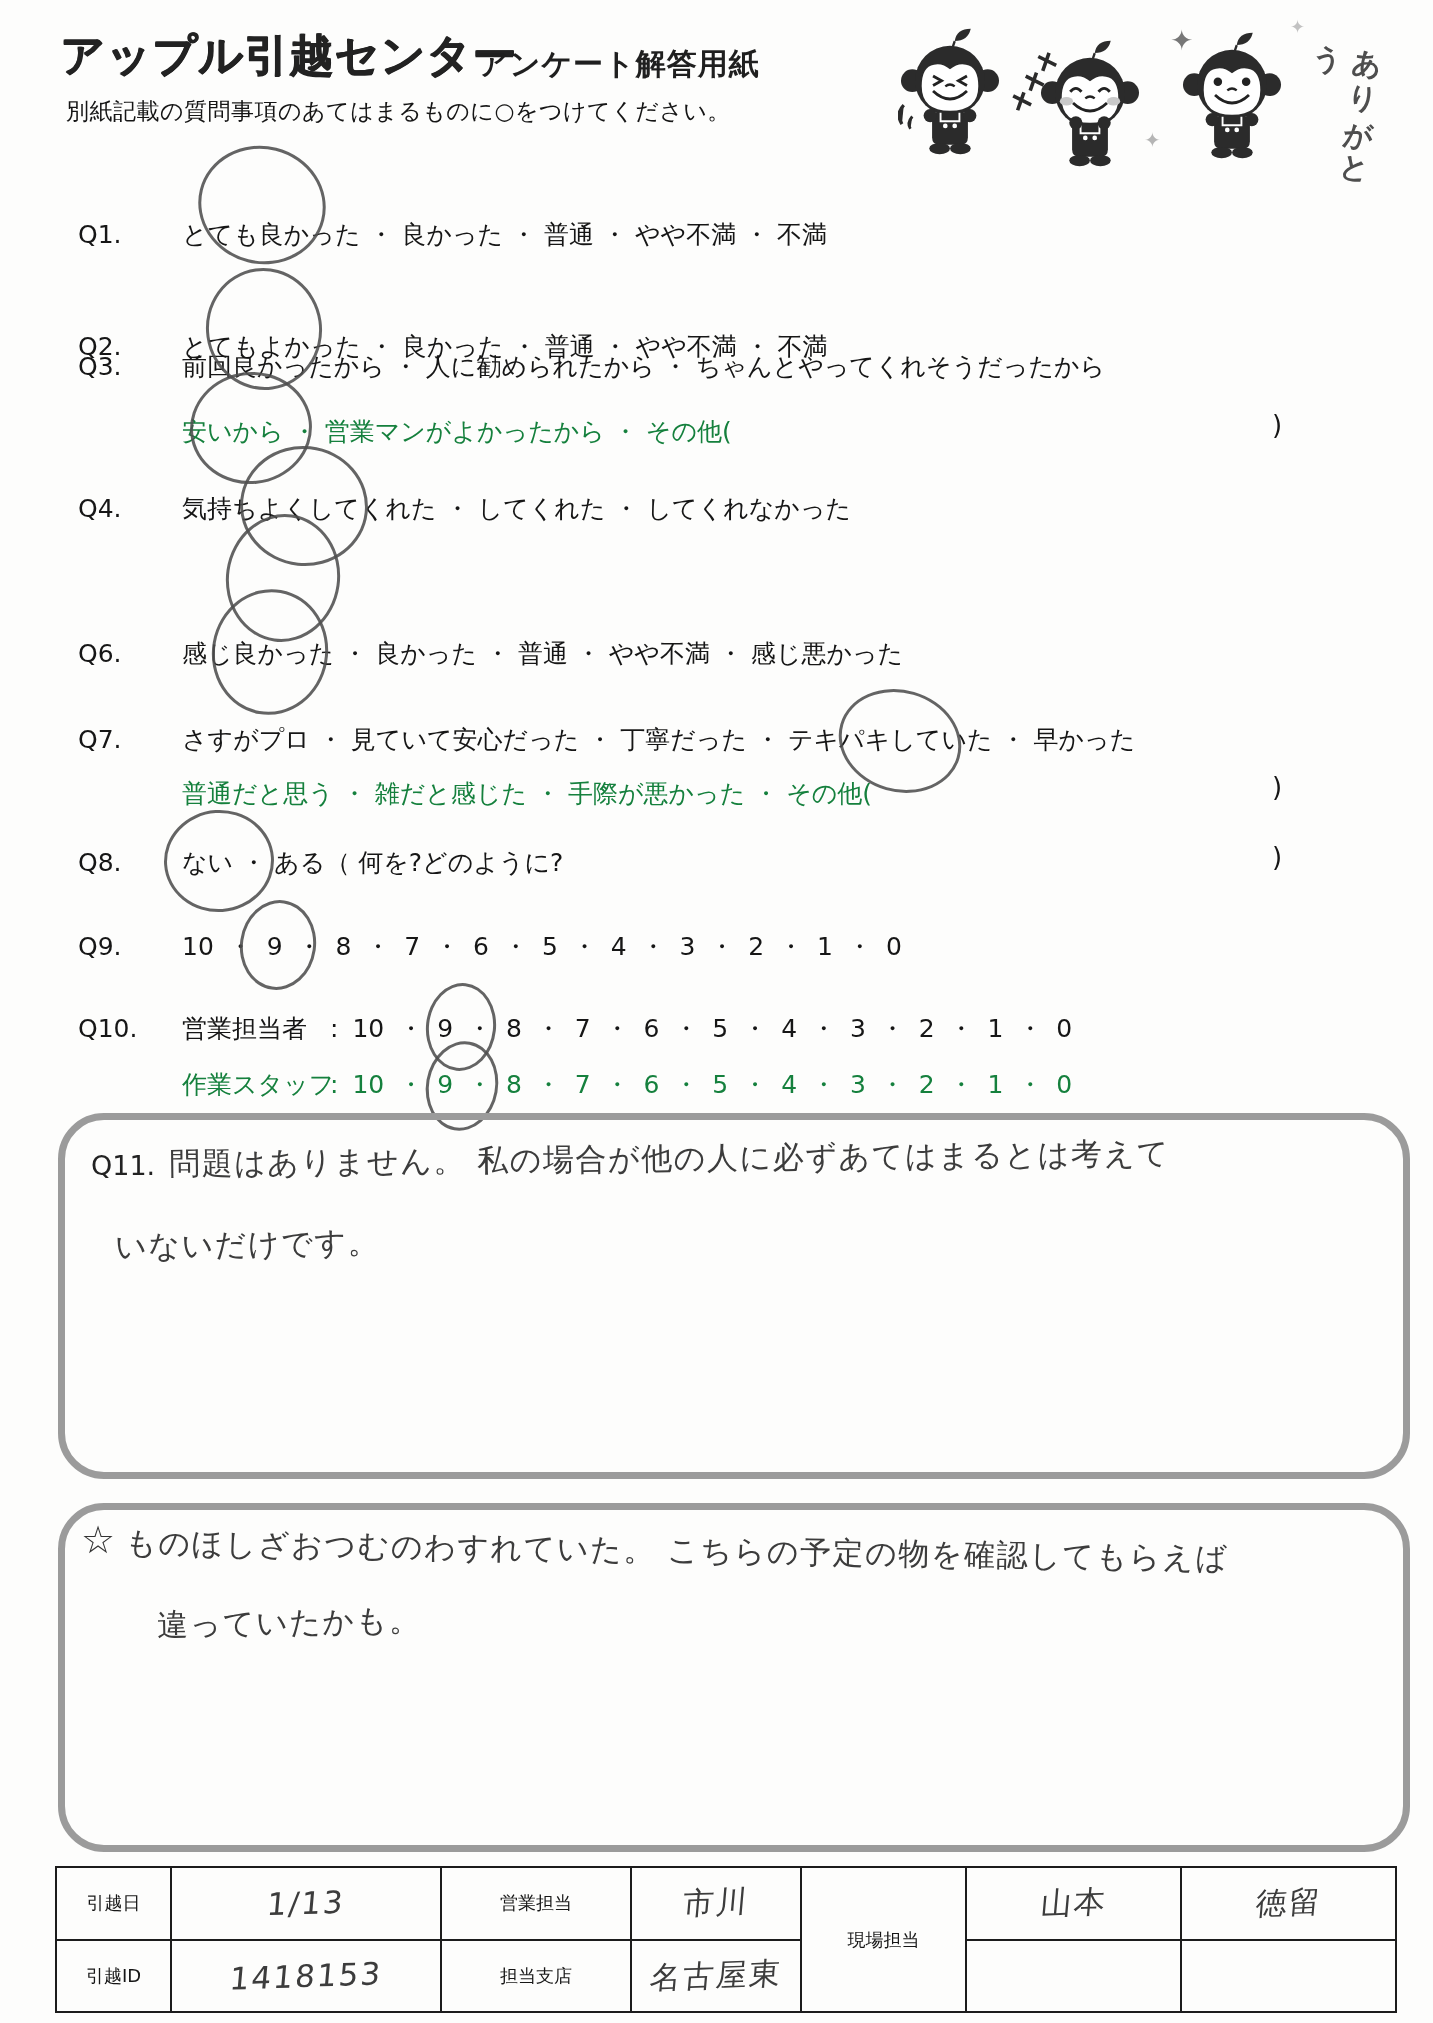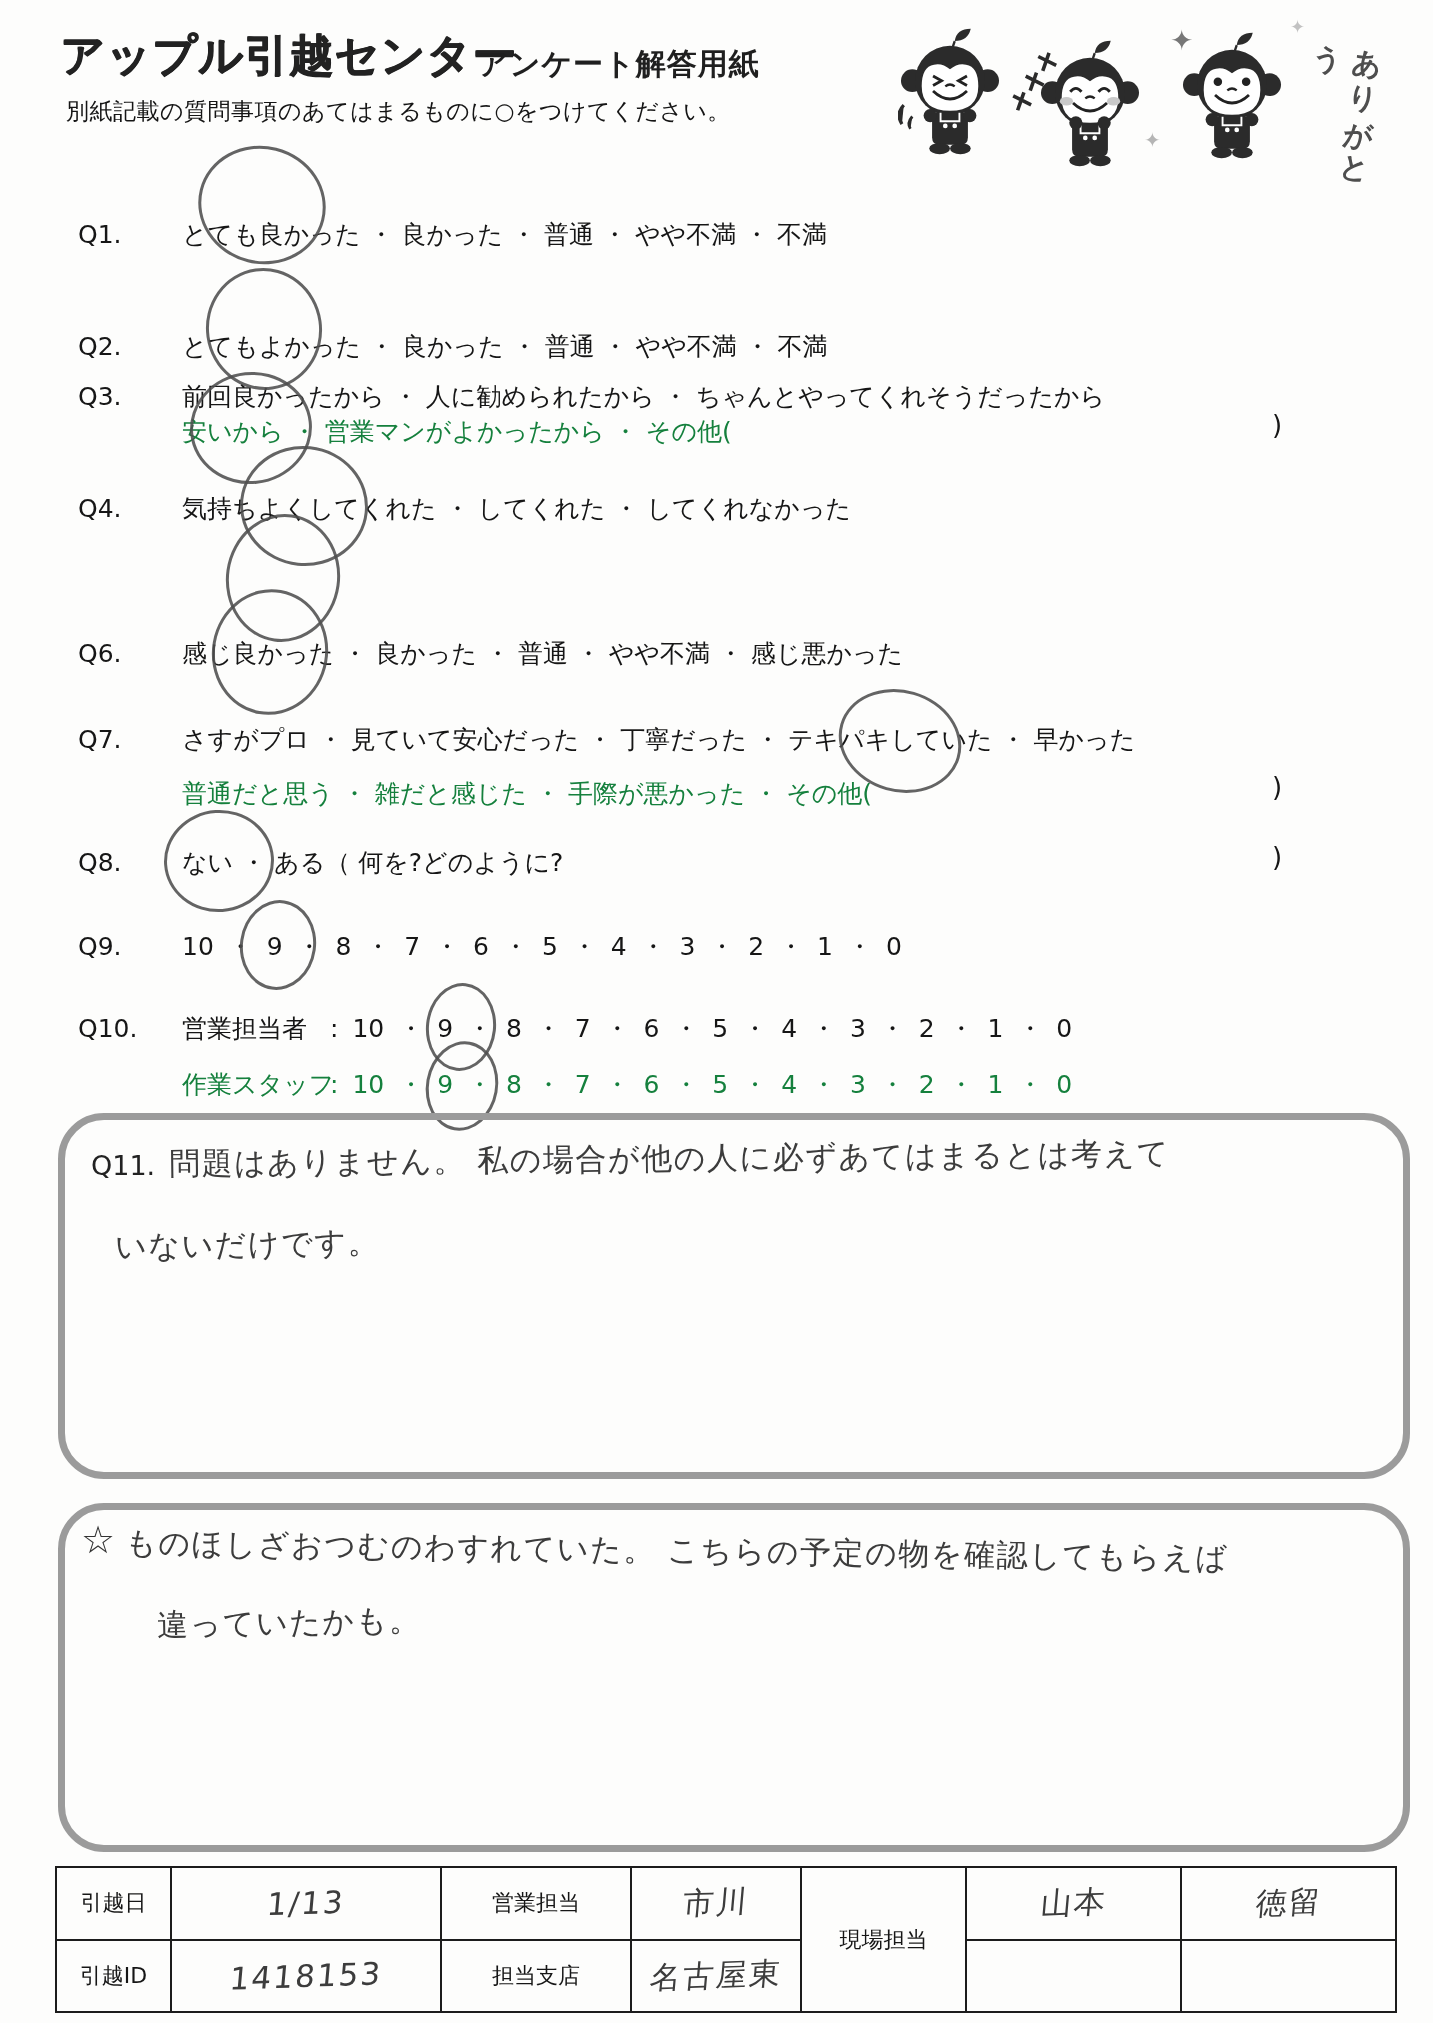--- a/index.html
+++ b/index.html
@@ -69,21 +69,21 @@
   .star{position:absolute;left:16px;top:8px;font-size:38px;color:#333;}
   .hw-b1{left:60px;top:20px;transform:rotate(.8deg);}
   .hw-b2{left:92px;top:92px;transform:rotate(-1.2deg);}
   
   .ftable{
     position:absolute;left:55px;top:1866px;width:1340px;height:147px;
     border-collapse:collapse;table-layout:fixed;
   }
   .ftable td{
     border:2.5px solid #1c1c1c;text-align:center;vertical-align:middle;
-    font-size:22px;color:#161616;padding:0;overflow:visible;
+    font-size:18px;color:#161616;padding:0;overflow:visible;
   }
   .ftable .val{
     font-size:31px;color:#3c3c3c;letter-spacing:2px;
   }
   .slant{transform:skewX(-7deg) rotate(-2deg);display:inline-block;}
   svg .ink{fill:#2b2b2b;}
 </style>
 </head>
 <body>
 
@@ -164,21 +164,21 @@
     <span class="sparkle sp3">✦</span>
     <div class="thanks">ありがとう</div>
   </div>
 
   <div class="qrow" style="top:218px">
     <span class="qnum">Q1.</span><span>とても良かった ・ 良かった ・ 普通 ・ やや不満 ・ 不満</span>
   </div>
   <div class="qrow" style="top:330px">
     <span class="qnum">Q2.</span><span>とてもよかった ・ 良かった ・ 普通 ・ やや不満 ・ 不満</span>
   </div>
-  <div class="qrow" style="top:380px">
+  <div class="qrow" style="top:350px">
     <span class="qnum">Q3.</span><span>前回良かったから ・ 人に勧められたから ・ ちゃんとやってくれそうだったから</span>
   </div>
   <div class="cont" style="top:415px">安いから ・ 営業マンがよかったから ・ その他(</div>
   <div class="paren" style="top:410px">)</div>
 
   <div class="qrow" style="top:492px">
     <span class="qnum">Q4.</span><span>気持ちよくしてくれた ・ してくれた ・ してくれなかった</span>
   </div>
   <div class="qrow" style="top:637px">
     <span class="qnum">Q6.</span><span>感じ良かった ・ 良かった ・ 普通 ・ やや不満 ・ 感じ悪かった</span>

